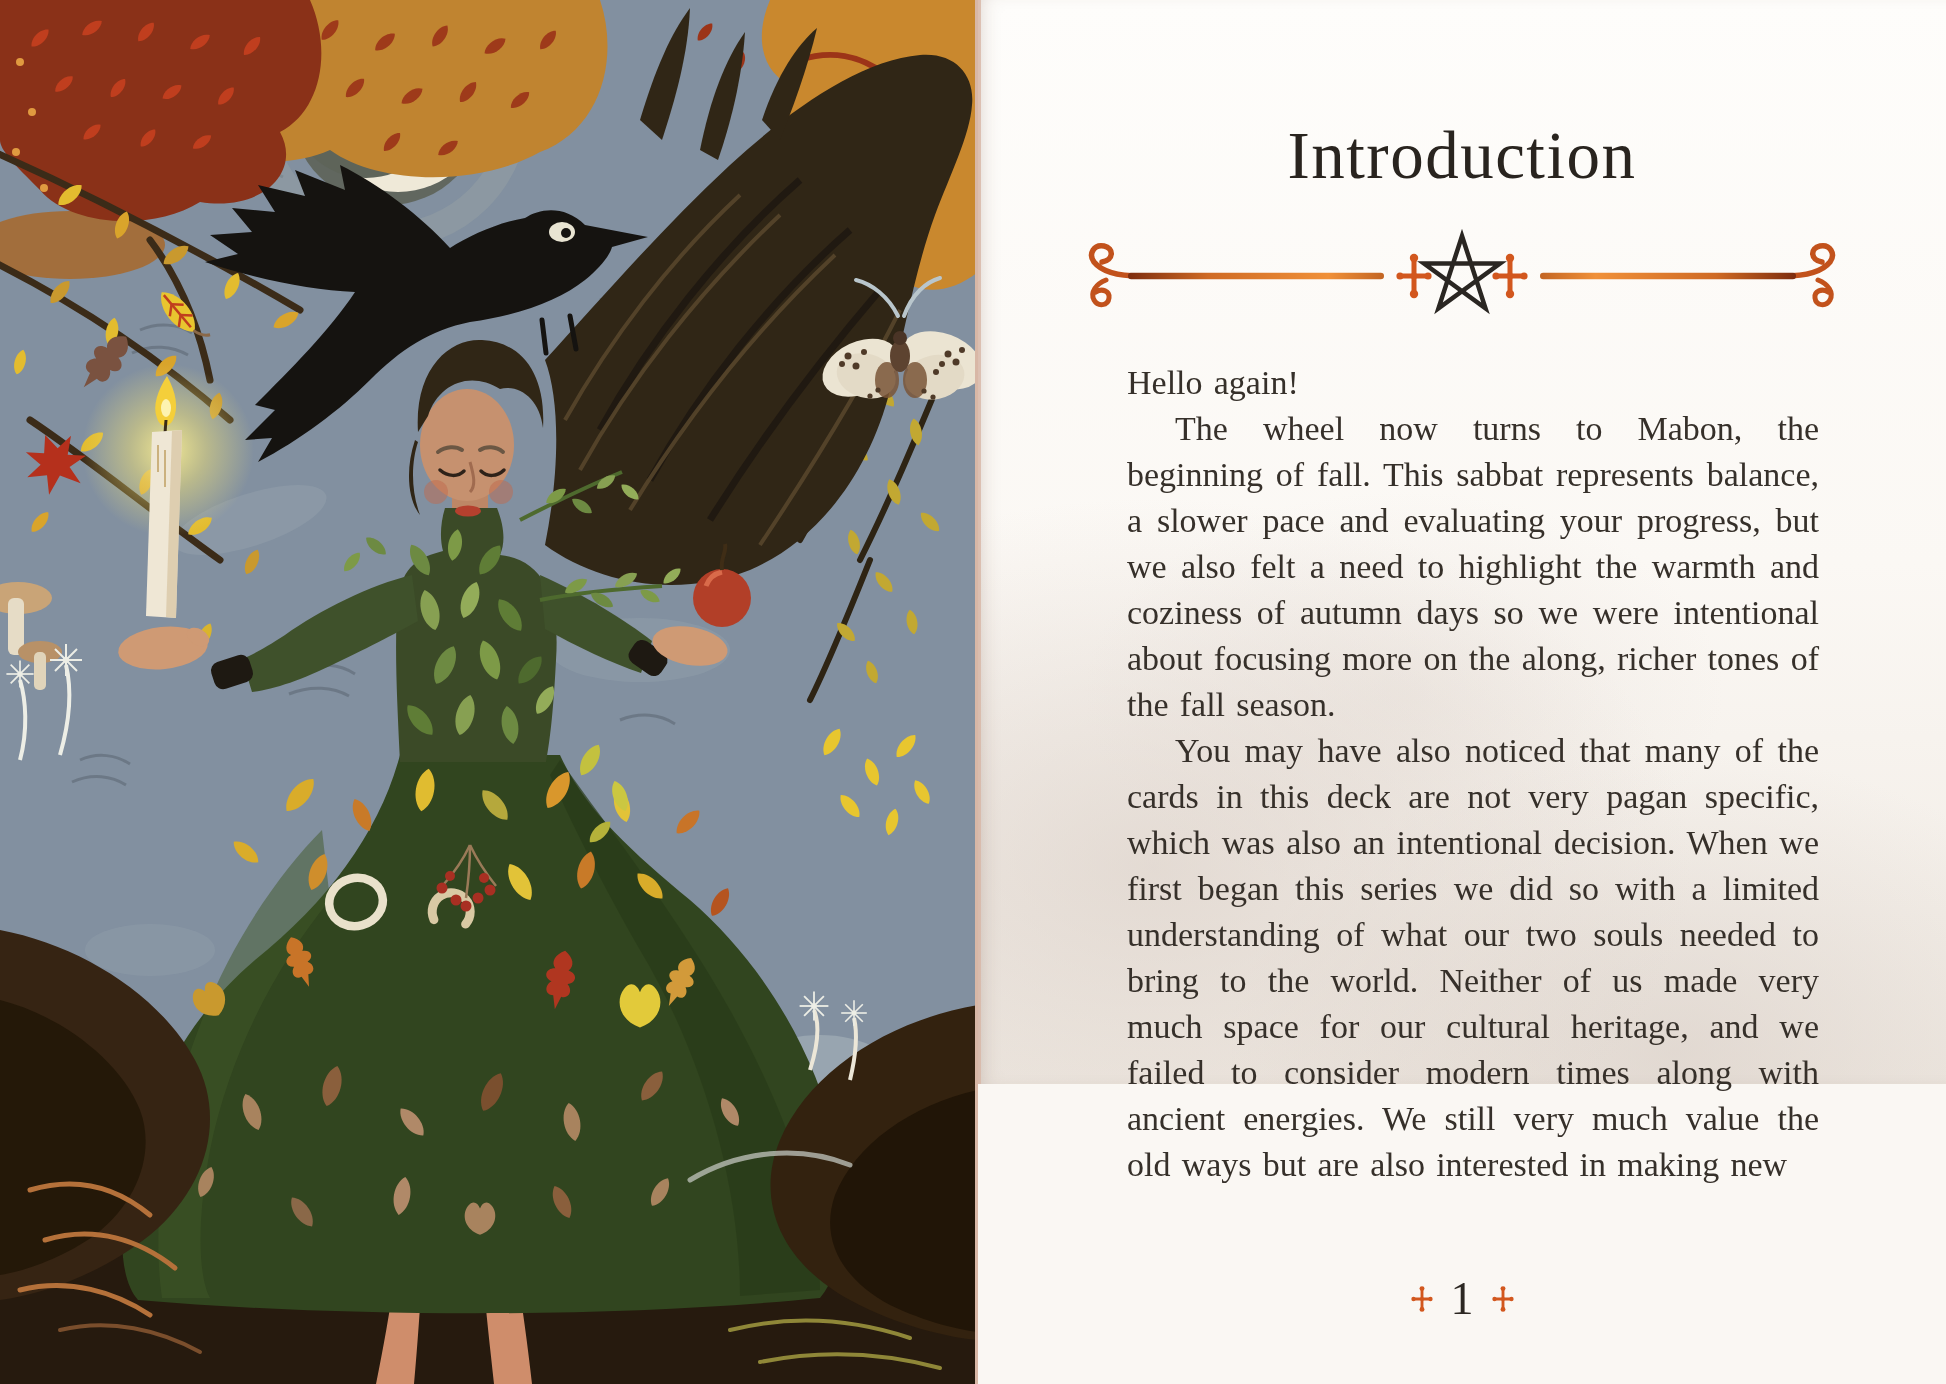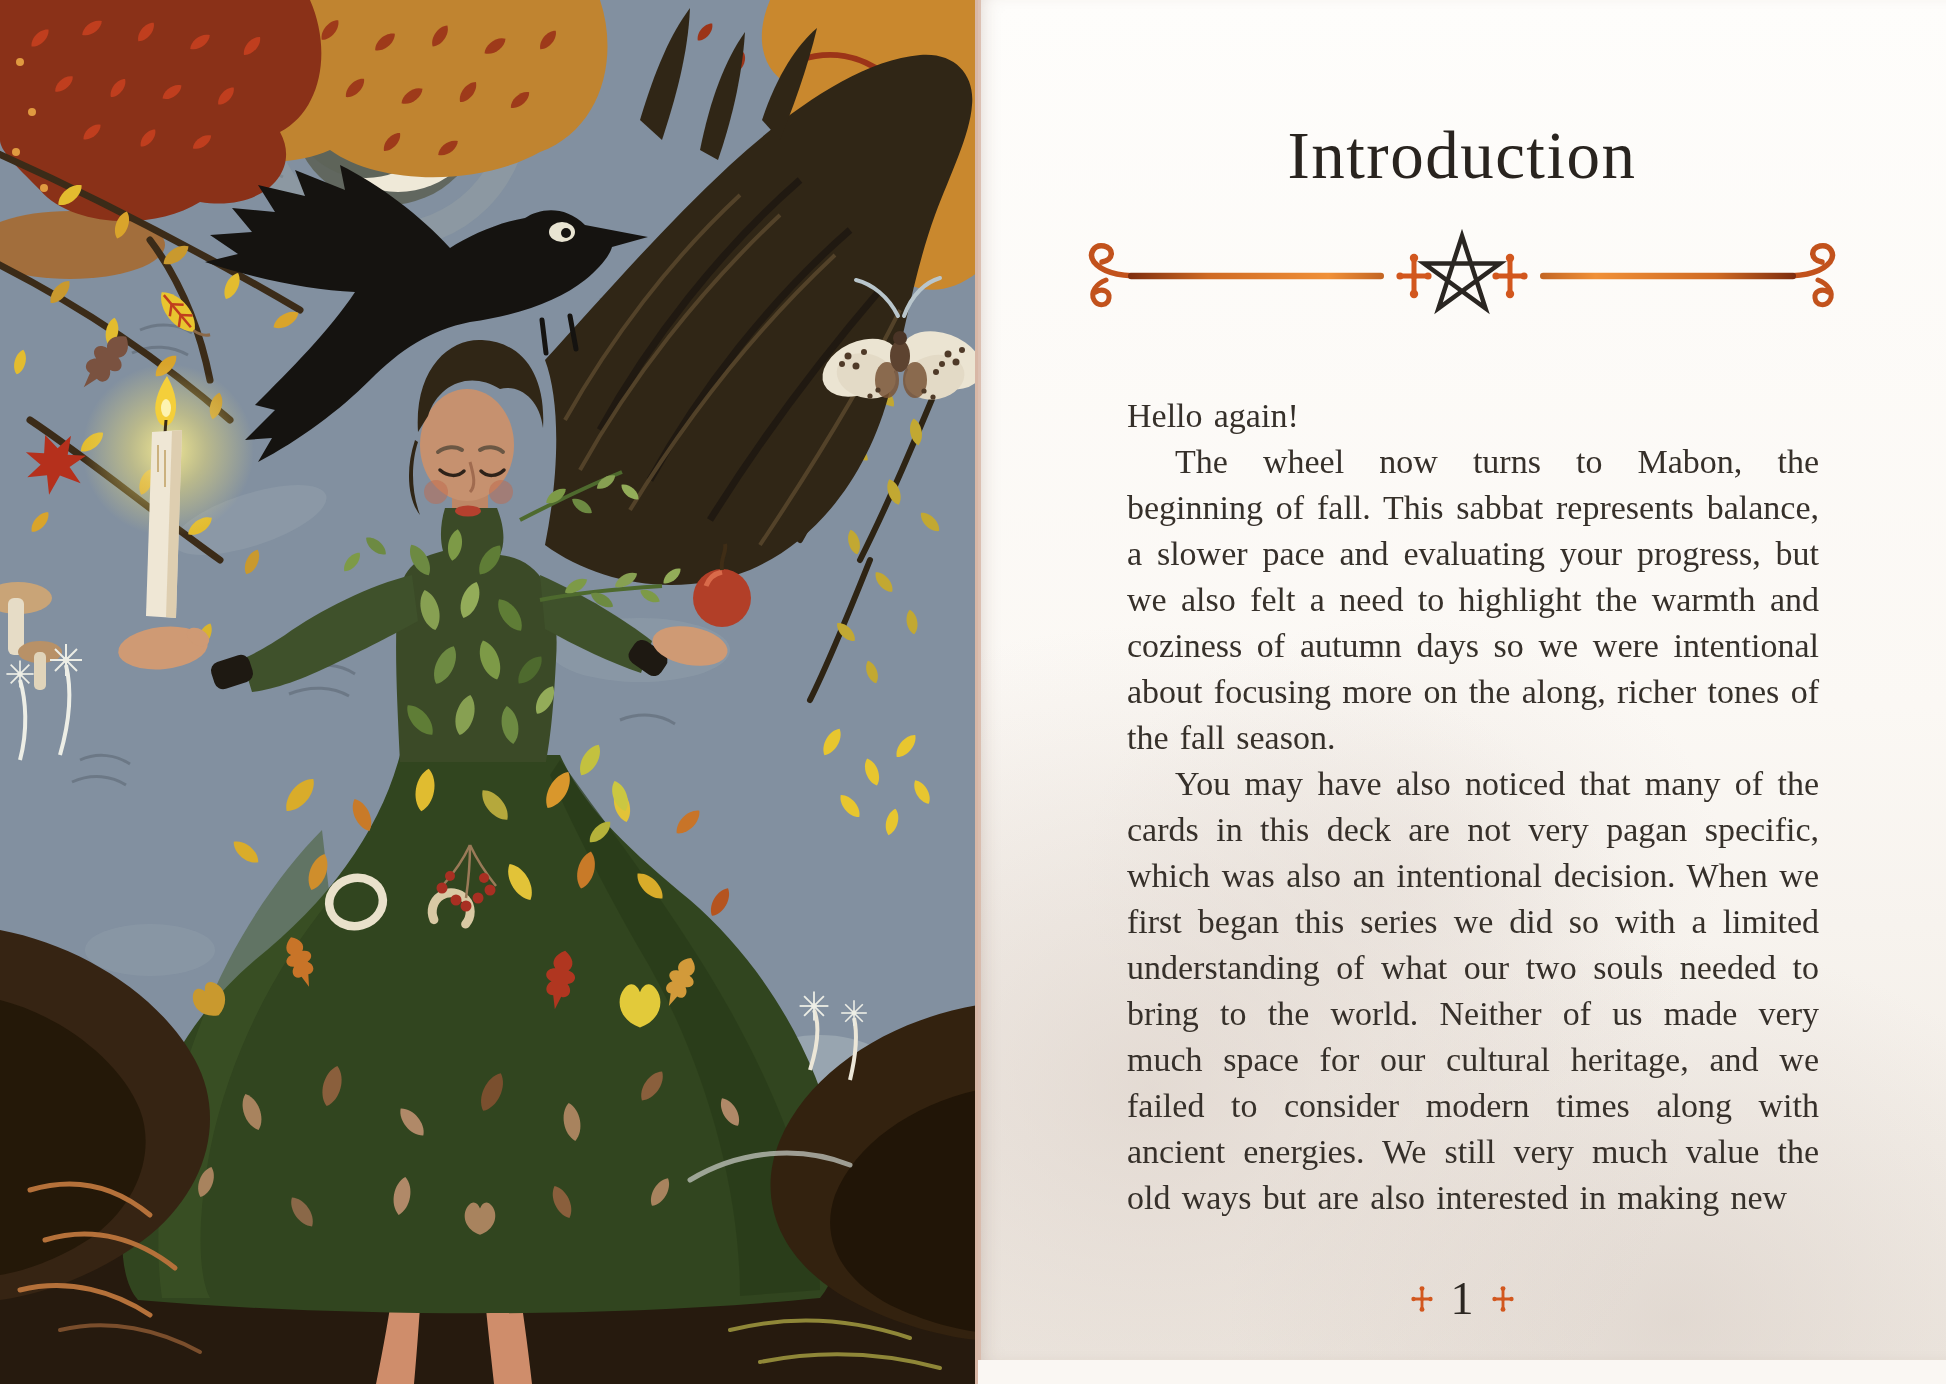--- a/index.html
+++ b/index.html
@@ -1,34 +1,34 @@
 <!DOCTYPE html>
 <html><head>
 <meta charset="utf-8">
 <style>
   html,body{margin:0;padding:0;background:#222;}
   .screen{position:relative;width:1946px;height:1384px;overflow:hidden;background:#faf7f3;
           font-family:"Liberation Serif", serif;}
   .illus{position:absolute;left:0;top:0;width:978px;height:1384px;margin:0;}
   .illus svg{display:block;width:100%;height:100%;}
-  .page-right{position:absolute;left:978px;top:0;width:968px;height:1360px;
+  .page-right{position:absolute;left:978px;top:0;width:968px;height:1084px;
     background:
       radial-gradient(90% 55% at 18% 80%, rgba(211,198,189,.50), rgba(211,198,189,0) 62%),
       radial-gradient(70% 42% at 72% 97%, rgba(214,203,195,.55), rgba(214,203,195,0) 66%),
       radial-gradient(46% 26% at 44% 64%, rgba(226,217,210,.38), rgba(226,217,210,0) 72%),
       linear-gradient(180deg,#fefdfb 0%,#fbf8f4 52%,#efe9e2 100%);
     box-shadow:inset 14px 0 22px -14px rgba(90,50,30,.25);}
   .gutter{position:absolute;left:0;top:0;width:3px;height:100%;background:#d8b7a6;opacity:.8;}
   .chapter-title{position:absolute;top:122px;left:0;width:100%;margin:0;text-align:center;
     font-size:67px;font-weight:400;letter-spacing:1.5px;color:#29241f;line-height:1;}
   .divider{position:absolute;top:226px;left:84px;width:800px;height:100px;}
   .body-text{position:absolute;top:360px;left:149px;width:692px;color:#36302a;
     font-size:34px;line-height:46px;text-align:justify;word-spacing:.08em;}
   .body-text p{margin:0;text-indent:48px;}
-  .body-text p.first{text-indent:0;margin-top:33px;}
+  .body-text p.first{text-indent:0;}
   .page-footer{position:absolute;top:1276px;left:0;width:100%;display:flex;
     align-items:center;justify-content:center;gap:16px;}
   .page-number{font-size:46px;color:#2c2722;line-height:1;}
   .fcross{width:26px;height:26px;display:block;}
 </style>
 </head>
 <body>
 
 <div class="screen">
 

